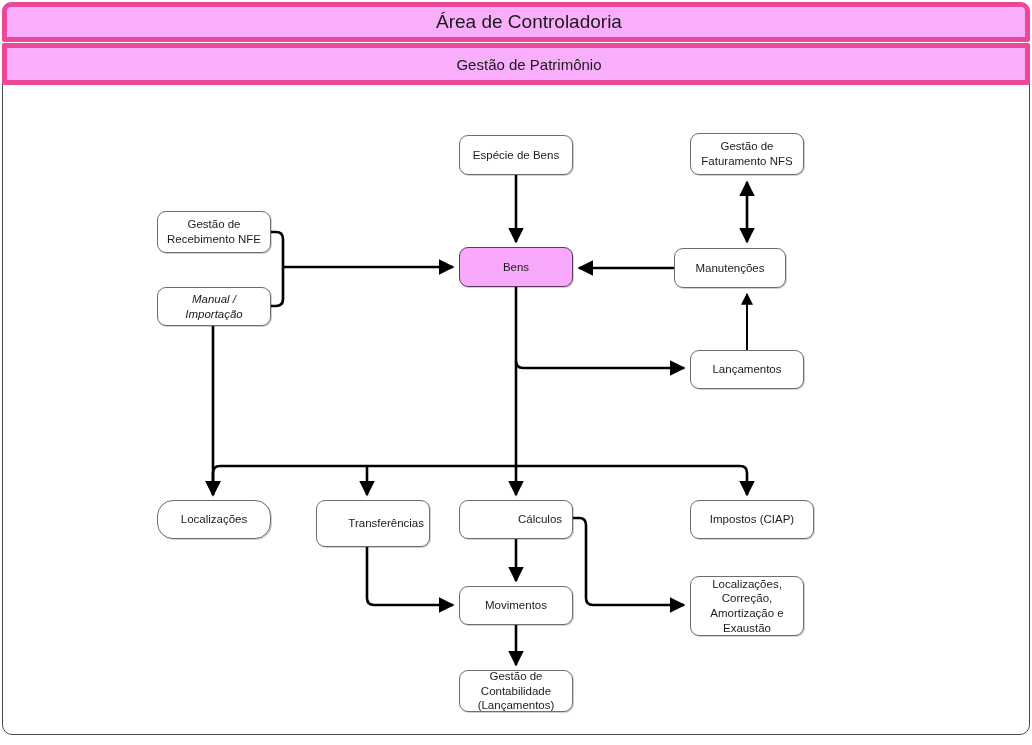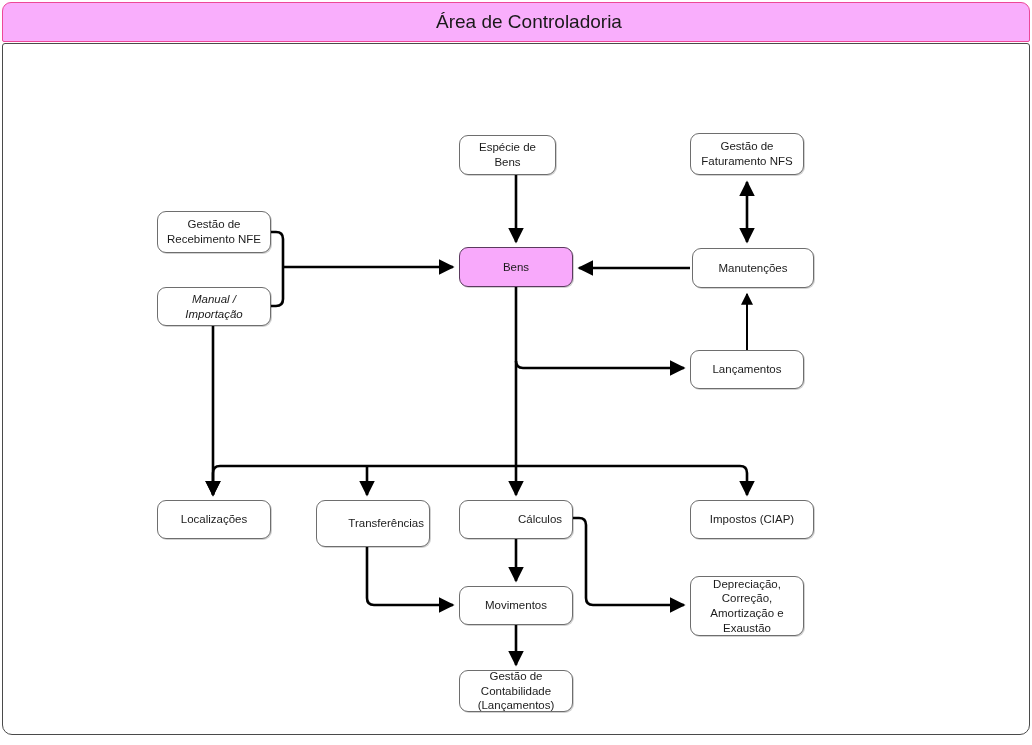--- a/index.html
+++ b/index.html
@@ -15,21 +15,21 @@
     height: 745px;
     background: #ffffff;
     overflow: hidden;
   }
 
   
   .banner {
     position: absolute;
     box-sizing: border-box;
     background: #f9aefc;
-    border: 1px solid #ec4899;
+    border: 5px solid #ec4899;
     display: flex;
     align-items: center;
     justify-content: center;
     color: #1a1a1a;
     padding-left: 26px;
   }
   #banner-top {
     left: 2px;
     top: 2px;
     width: 1028px;
@@ -97,20 +97,23 @@
 <body>
 
 <div id="stage">
 
   <div id="canvas-frame"></div>
 
   <div class="banner" id="banner-top">
     <span>Área de Controladoria</span>
   </div>
 
+  <div class="banner" id="banner-sub">
+    <span>Gestão de Patrimônio</span>
+  </div>
 
   <svg id="wires" viewBox="0 0 1032 745" xmlns="http://www.w3.org/2000/svg">
     <defs>
       <marker id="ah" viewBox="0 0 10 10" refX="9" refY="5" markerWidth="6" markerHeight="6" orient="auto-start-reverse">
         <path d="M 0 0 L 10 5 L 0 10 z" fill="#000000"></path>
       </marker>
       <marker id="ah-start" viewBox="0 0 10 10" refX="9" refY="5" markerWidth="6" markerHeight="6" orient="auto-start-reverse">
         <path d="M 0 0 L 10 5 L 0 10 z" fill="#000000"></path>
       </marker>
     </defs>
@@ -145,60 +148,60 @@
 
       <path d="M 516 539 L 516 581" marker-end="url(#ah)"></path>
 
       <path d="M 573 518 L 579 518 Q 586 518 586 525 L 586 598 Q 586 605 593 605 L 684 605" marker-end="url(#ah)"></path>
 
       <path d="M 516 625 L 516 665" marker-end="url(#ah)"></path>
     </g>
   </svg>
 
   <div id="nodes">
-      <div class="node" style="left: 459px; top: 135px; width: 97px; height: 40px;">
+      <div class="node" style="left: 459px; top: 135px; width: 114px; height: 40px;">
         <span>Espécie de Bens</span>
       </div>
       <div class="node" style="left: 690px; top: 133px; width: 114px; height: 42px;">
         <span>Gestão de
 Faturamento NFS</span>
       </div>
       <div class="node" style="left: 157px; top: 211px; width: 114px; height: 42px;">
         <span>Gestão de
 Recebimento NFE</span>
       </div>
       <div class="node accent" style="left: 459px; top: 247px; width: 114px; height: 40px;">
         <span>Bens</span>
       </div>
-      <div class="node" style="left: 692px; top: 248px; width: 122px; height: 40px;">
+      <div class="node" style="left: 674px; top: 248px; width: 112px; height: 40px;">
         <span>Manutenções</span>
       </div>
       <div class="node" style="left: 157px; top: 287px; width: 114px; height: 39px; font-style: italic;">
         <span>Manual / Importação</span>
       </div>
       <div class="node" style="left: 690px; top: 350px; width: 114px; height: 39px;">
         <span>Lançamentos</span>
       </div>
-      <div class="node" style="left: 157px; top: 500px; width: 114px; height: 39px;">
+      <div class="node" style="left: 157px; top: 500px; width: 114px; height: 39px; border-radius: 16px;">
         <span>Localizações</span>
       </div>
       <div class="node" style="left: 316px; top: 500px; width: 114px; height: 47px; justify-content: flex-end;">
         <span>Transferências</span>
       </div>
       <div class="node" style="left: 459px; top: 500px; width: 114px; height: 39px; padding-left: 48px;">
         <span>Cálculos</span>
       </div>
       <div class="node" style="left: 690px; top: 500px; width: 124px; height: 39px;">
         <span>Impostos (CIAP)</span>
       </div>
       <div class="node" style="left: 459px; top: 586px; width: 114px; height: 39px;">
         <span>Movimentos</span>
       </div>
       <div class="node" style="left: 690px; top: 576px; width: 114px; height: 60px;">
-        <span>Depreciação,
+        <span>Localizações,
 Correção,
 Amortização e
 Exaustão</span>
       </div>
       <div class="node" style="left: 459px; top: 670px; width: 114px; height: 42px;">
         <span>Gestão de
 Contabilidade
 (Lançamentos)</span>
       </div>
     </div>

